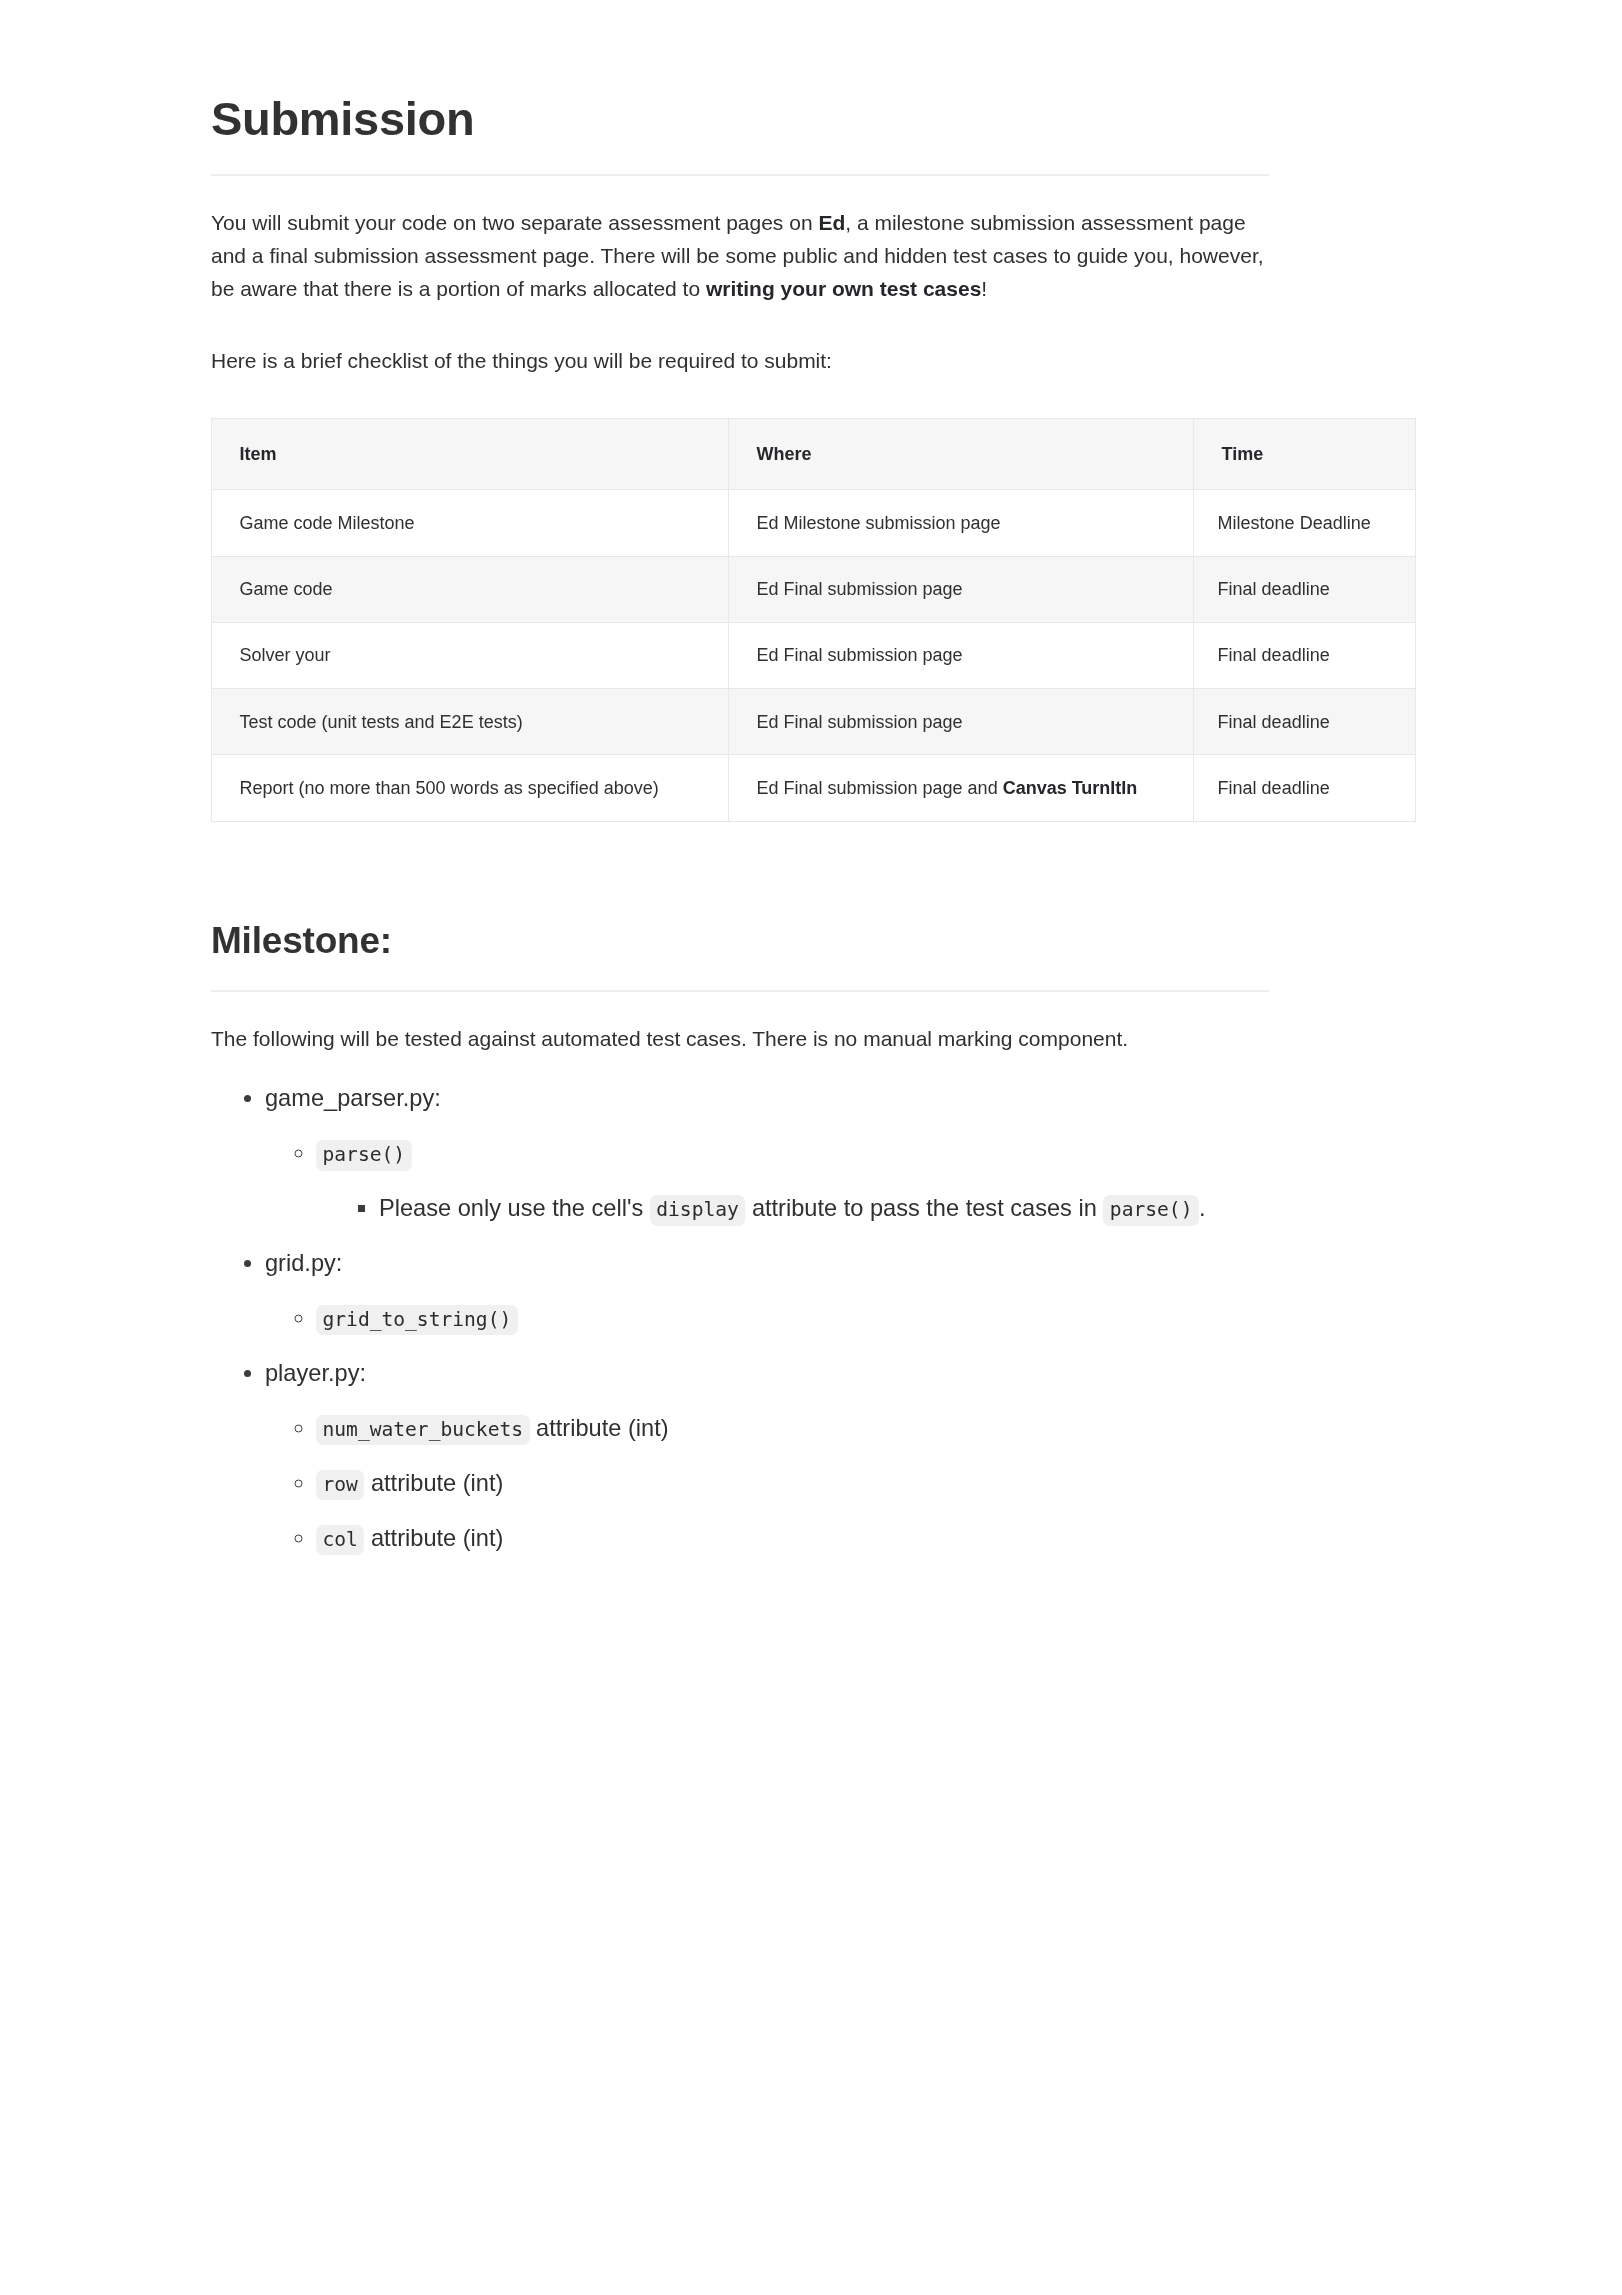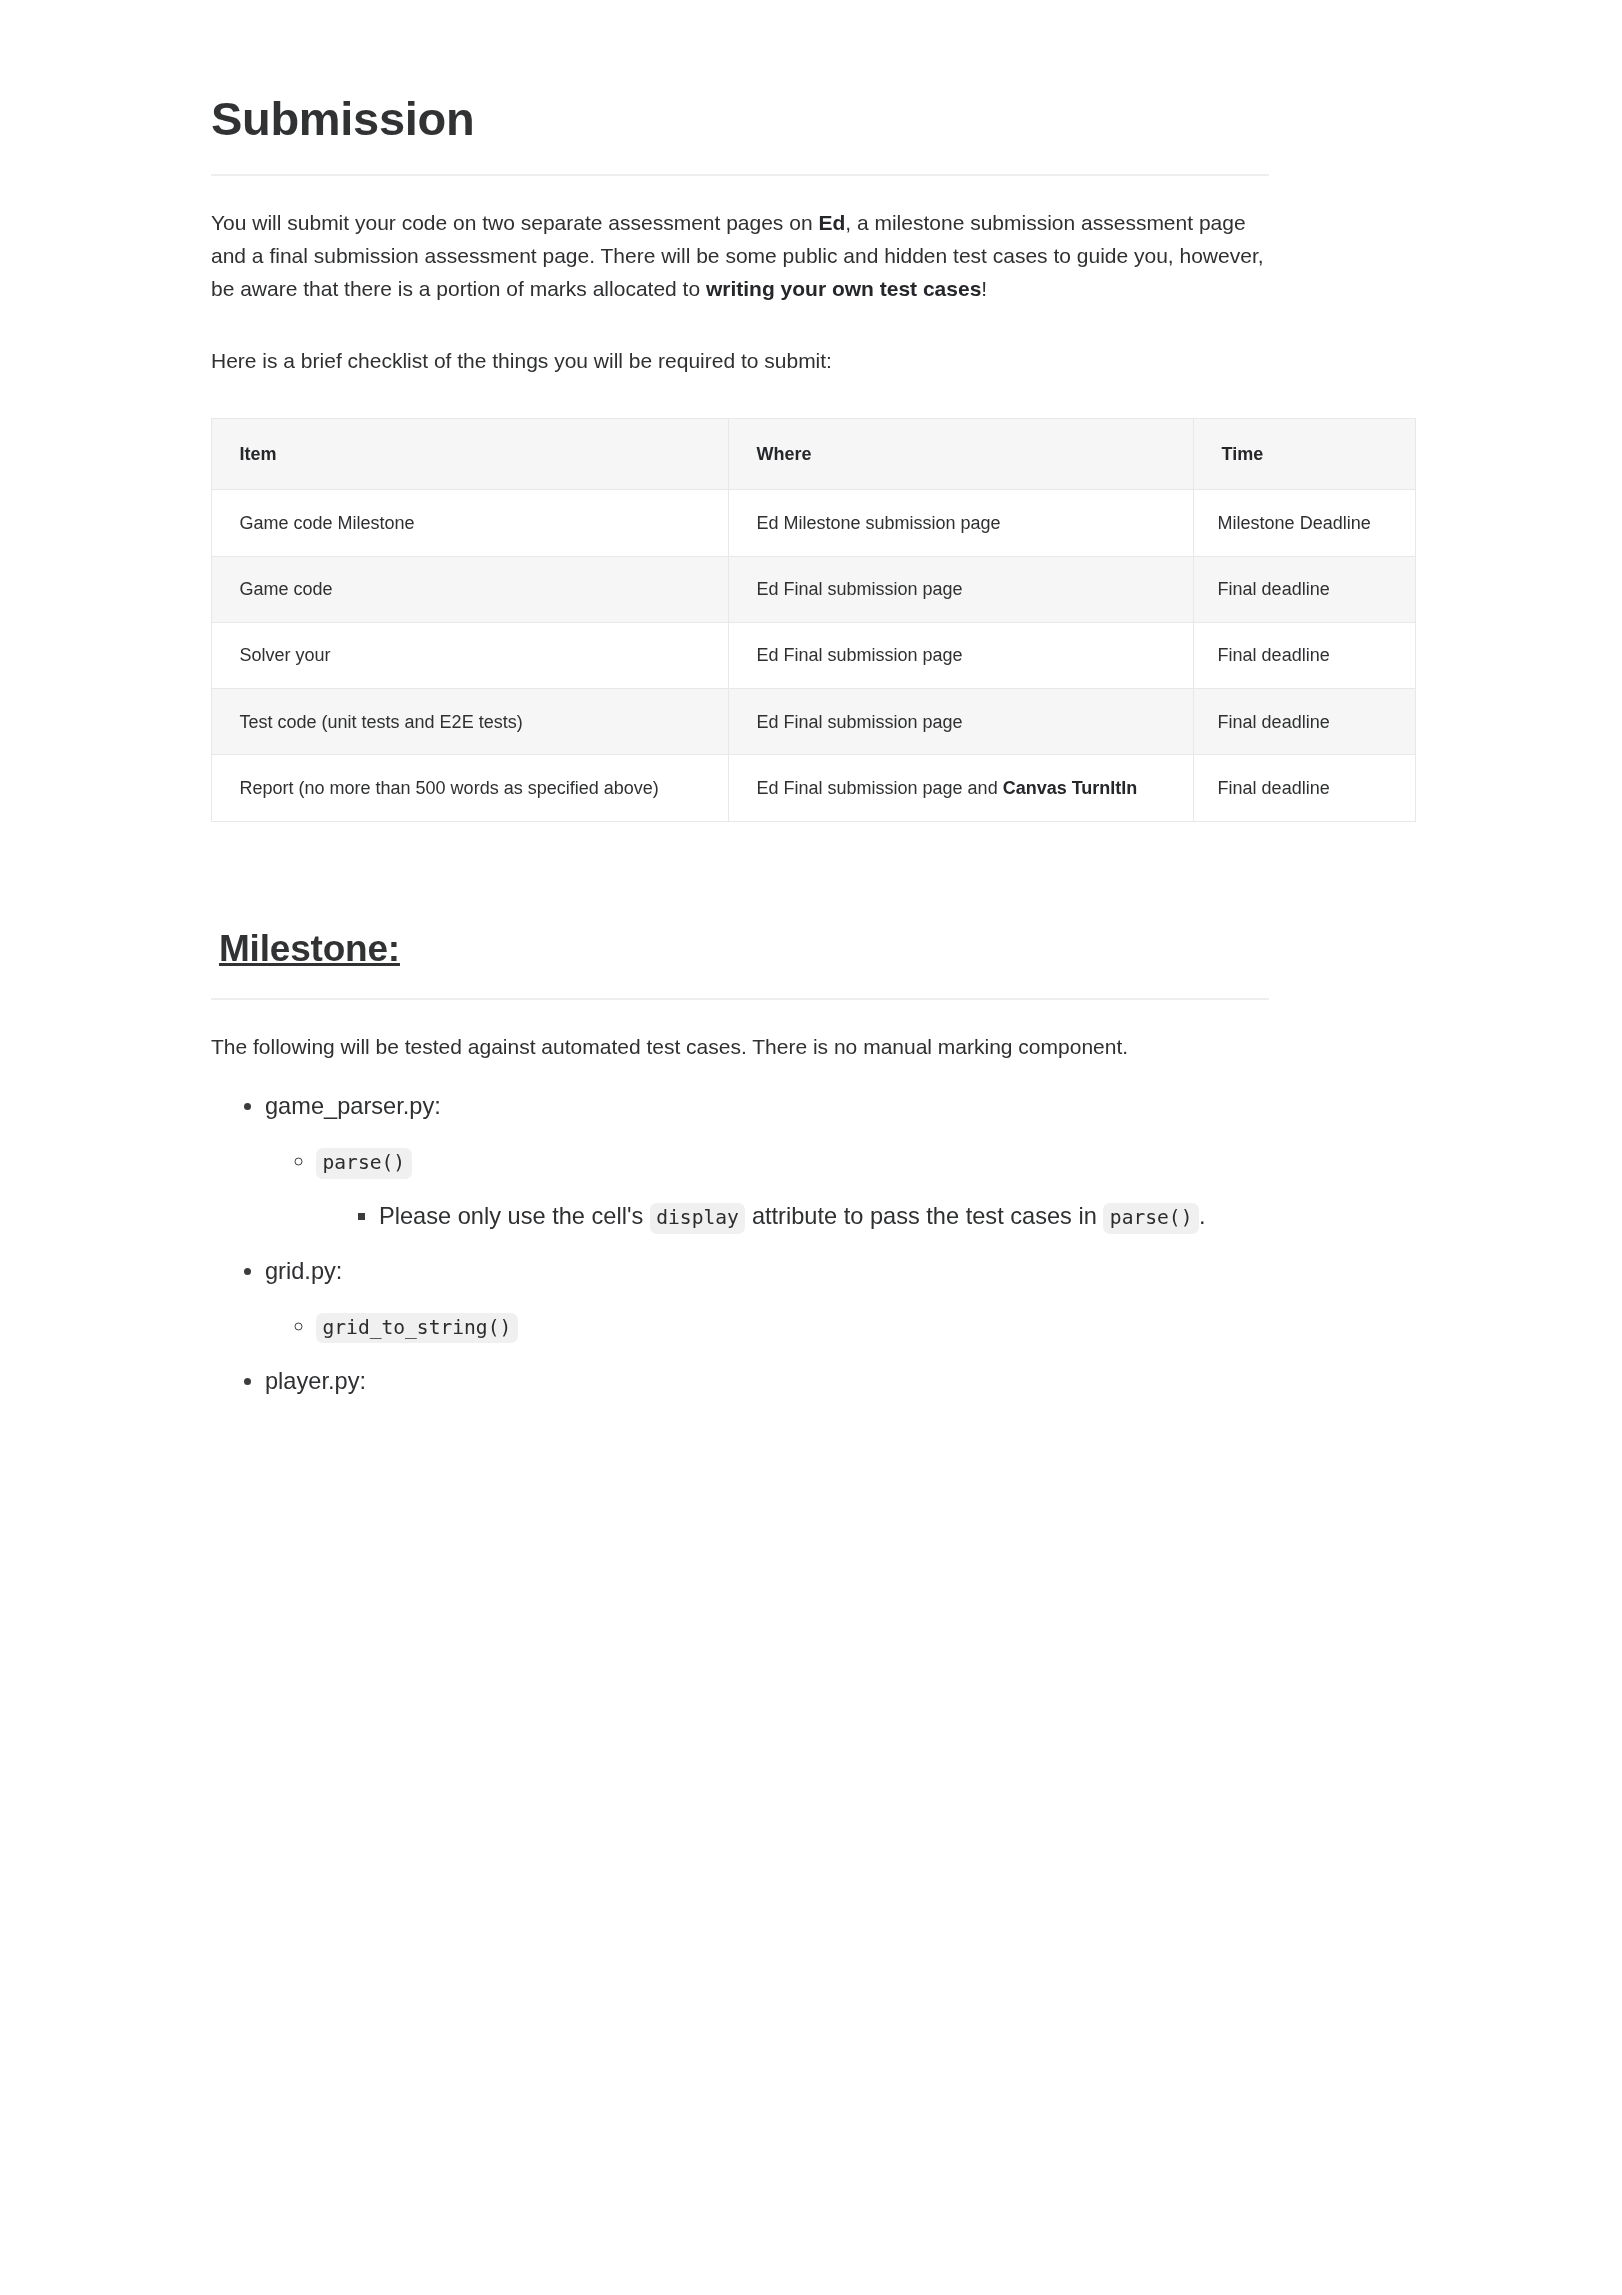--- a/index.html
+++ b/index.html
@@ -38,23 +38,22 @@
     border: 0;
     margin: 27.5px 0 0 0;
     width: 100%;
   }
 
   h2.section-heading {
     font-size: 37px;
     line-height: 1.15;
     font-weight: 700;
     color: #313233;
-    margin: 8px;
+    margin: 0;
     letter-spacing: -0.2px;
-    text-decoration: underline;
   }
 
   
   p.para {
     font-size: 21px;
     line-height: 1.58;
     color: #2f3032;
     margin: 30px 0 0 0;
     max-width: 1204px;
   }
@@ -217,18 +216,23 @@
       <span>grid.py:</span>
       <ul>
         <li>
           <code class="inline">grid_to_string()</code>
         </li>
       </ul>
     </li>
 
     <li>
       <span>player.py:</span>
+      <ul>
+        <li><code class="inline">num_water_buckets</code><span> attribute (int)</span></li>
+        <li><code class="inline">row</code><span> attribute (int)</span></li>
+        <li><code class="inline">col</code><span> attribute (int)</span></li>
+      </ul>
     </li>
 
   </ul>
 
 </div>
 
 
 </body></html>

